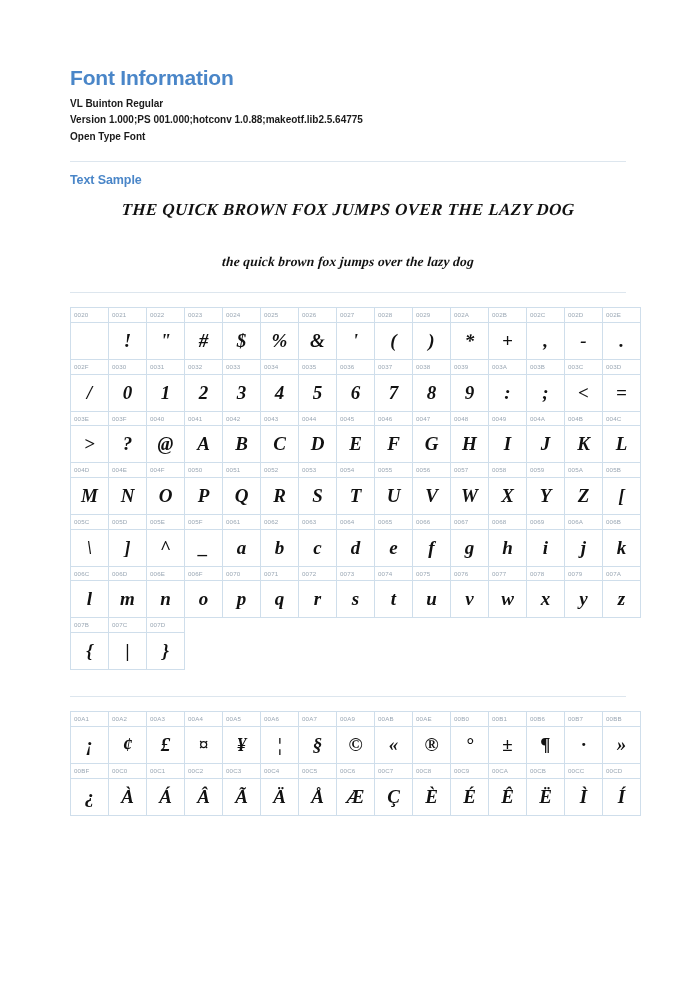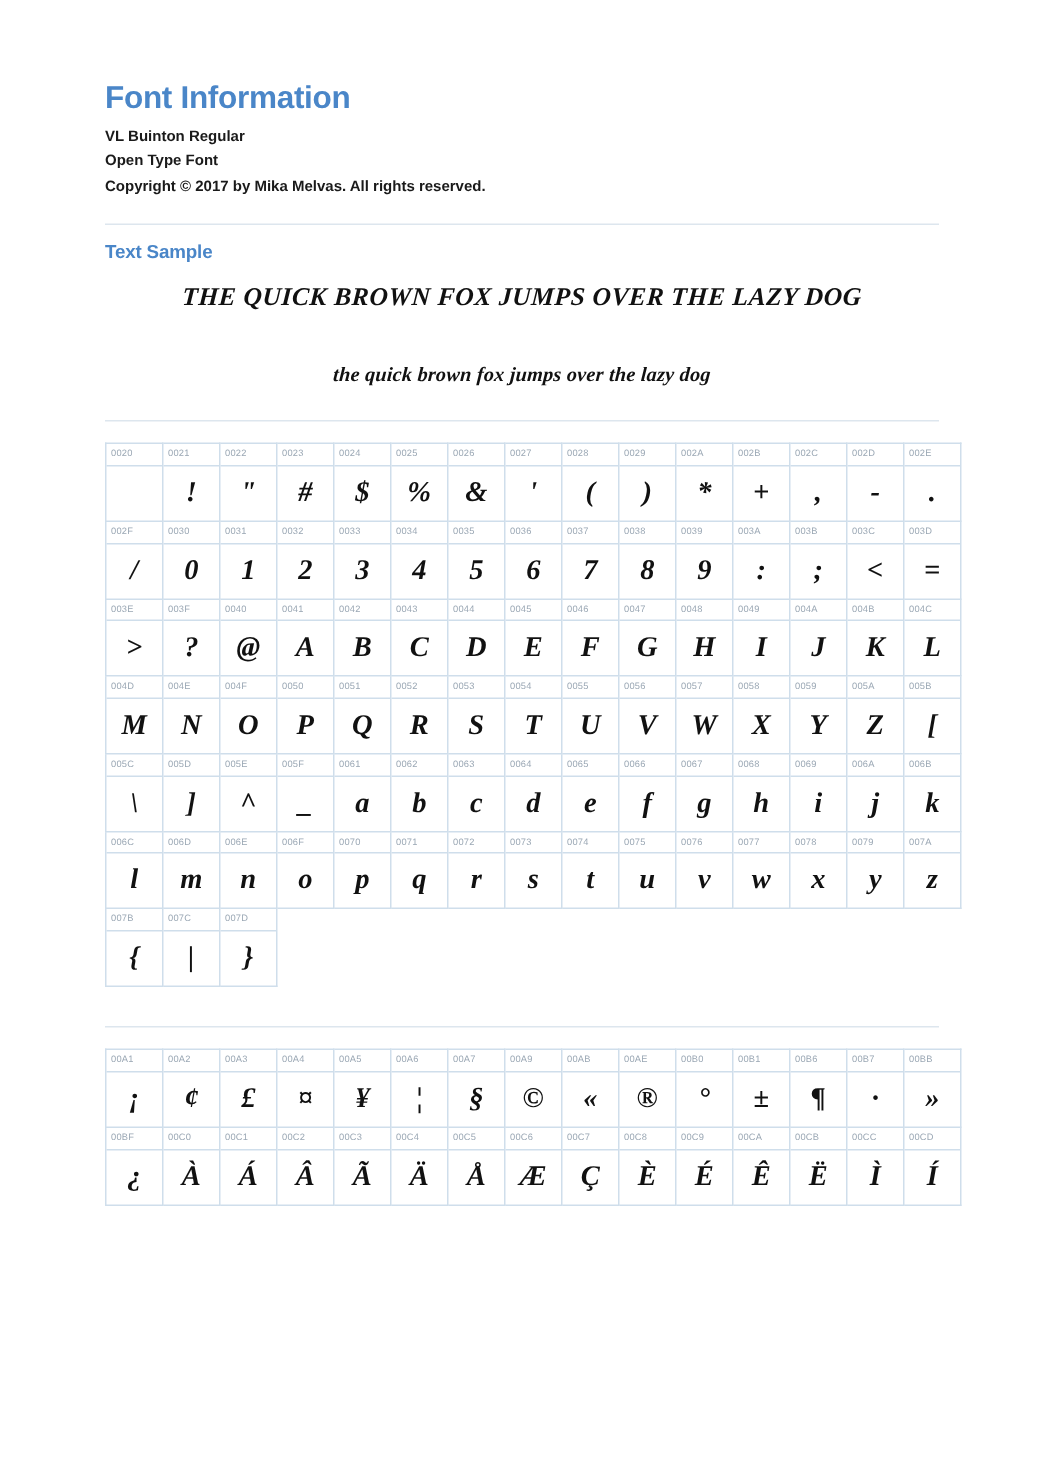--- a/index.html
+++ b/index.html
@@ -16,20 +16,21 @@
     overflow: hidden;
     position: relative;
   }
   .page {
     position: relative;
     width: 696px;
     height: 712px;
     background: #ffffff;
     box-sizing: border-box;
     padding: 0 70px;
+    margin-top: 12px;
   }
 
   
   .header-block {
     padding-top: 54px;
   }
   .doc-title {
     font-size: 21px;
     font-weight: bold;
     color: #4a86c8;
@@ -134,22 +135,22 @@
   .glyph.blank { color: transparent; }
 </style>
 </head>
 <body>
 
 <div class="page">
 
   <div class="header-block">
     <h1 class="doc-title">Font Information</h1>
     <div class="meta-line">VL Buinton Regular</div>
+    <div class="meta-line">Version 1.000;PS 001.000;hotconv 1.0.88;makeotf.lib2.5.64775</div>
     <div class="meta-line">Open Type Font</div>
-    <div class="meta-line">Copyright © 2017 by Mika Melvas. All rights reserved.</div>
   </div>
 
   <hr class="rule sample-rule">
   <div class="section-head sample-head">Text Sample</div>
   <div class="sample-area">
     <div class="script sample-upper">THE QUICK BROWN FOX JUMPS OVER THE LAZY DOG</div>
     <div class="script sample-lower">the quick brown fox jumps over the lazy dog</div>
   </div>
 
   <hr class="rule latin-rule">

